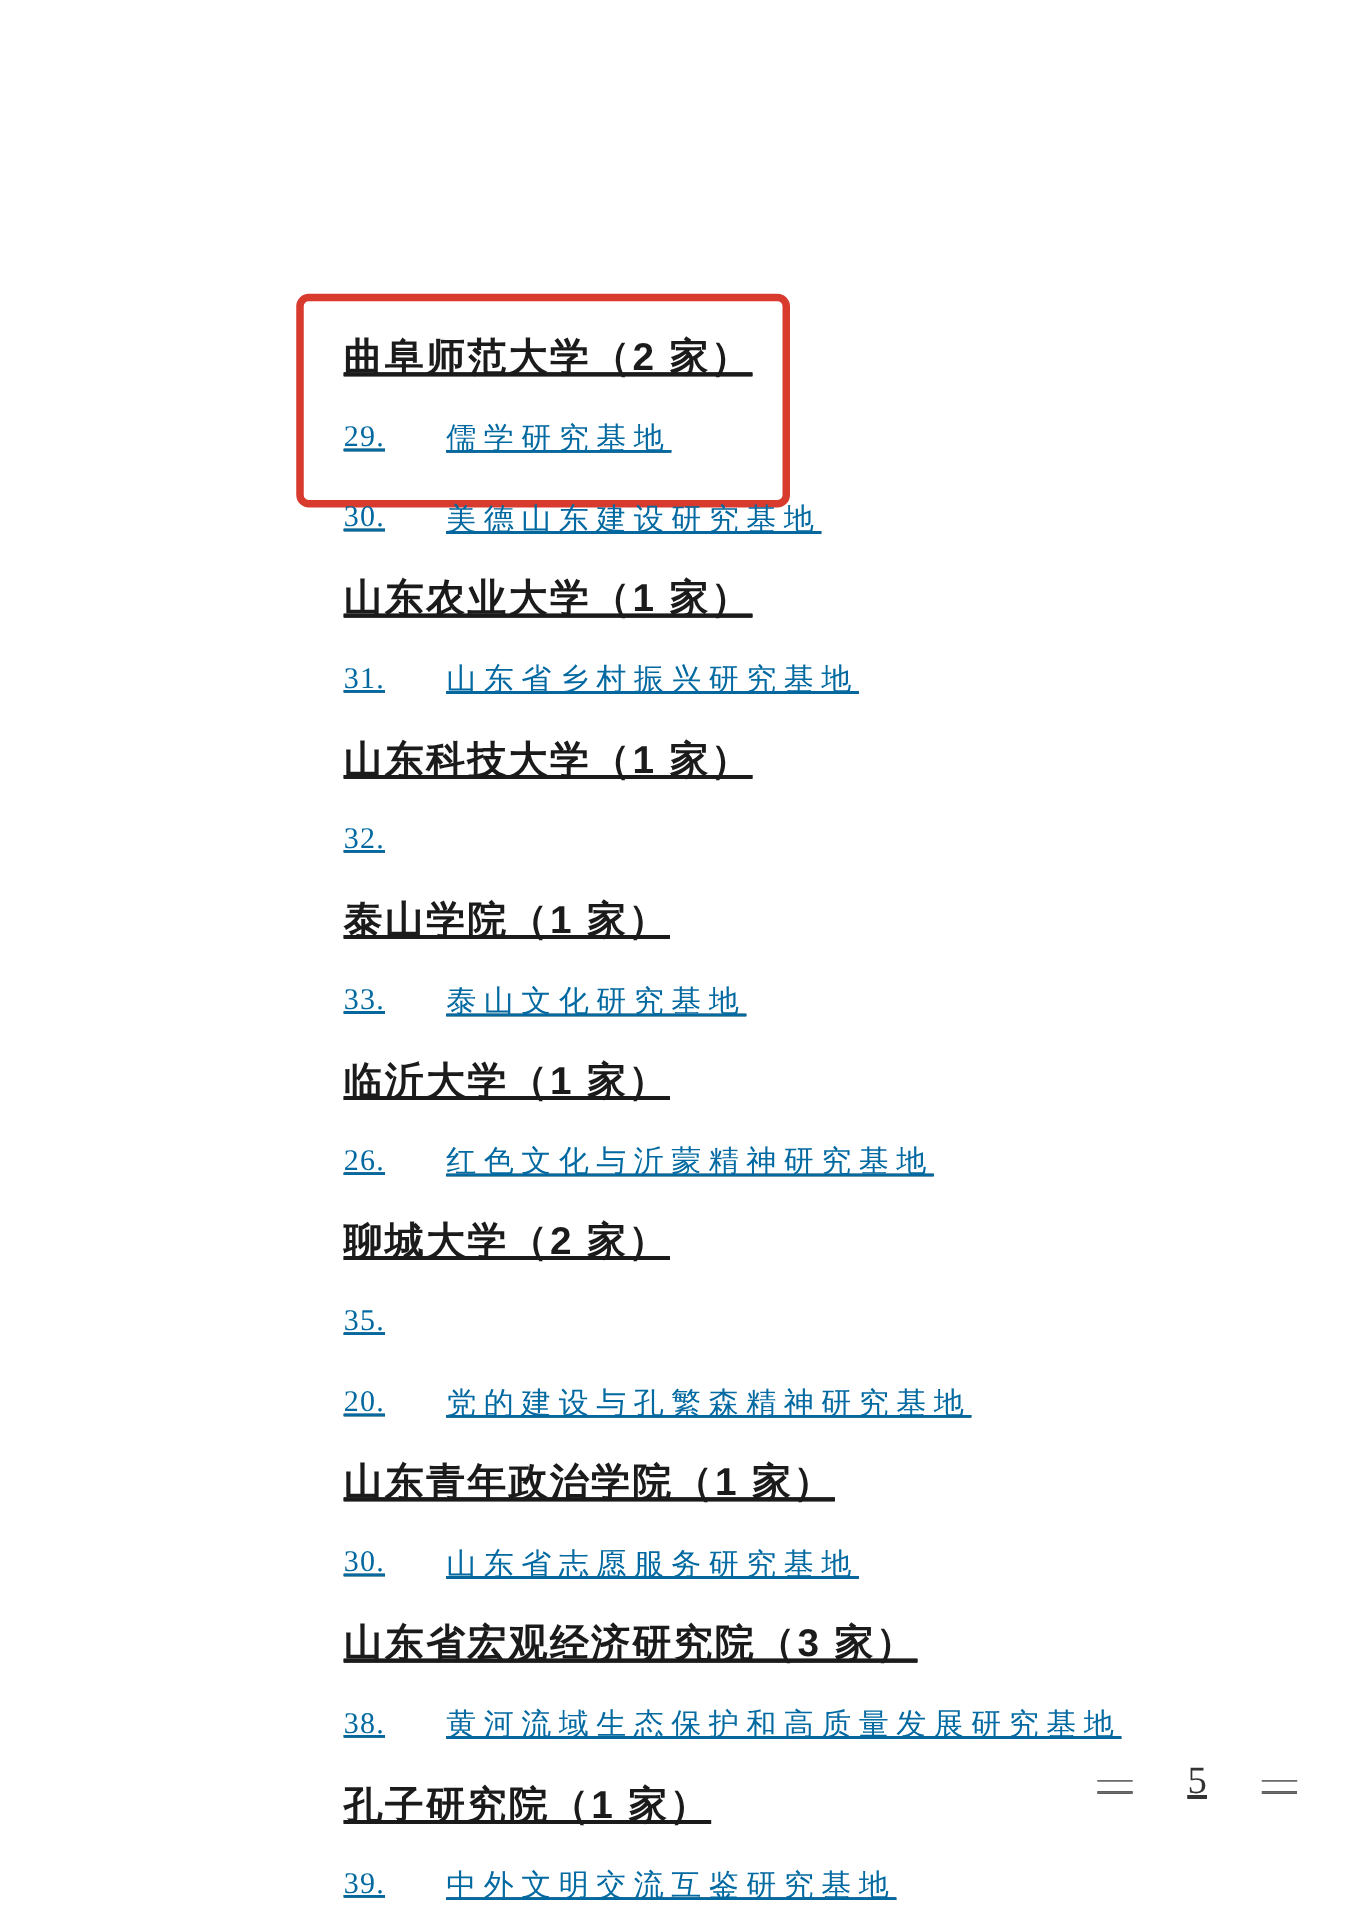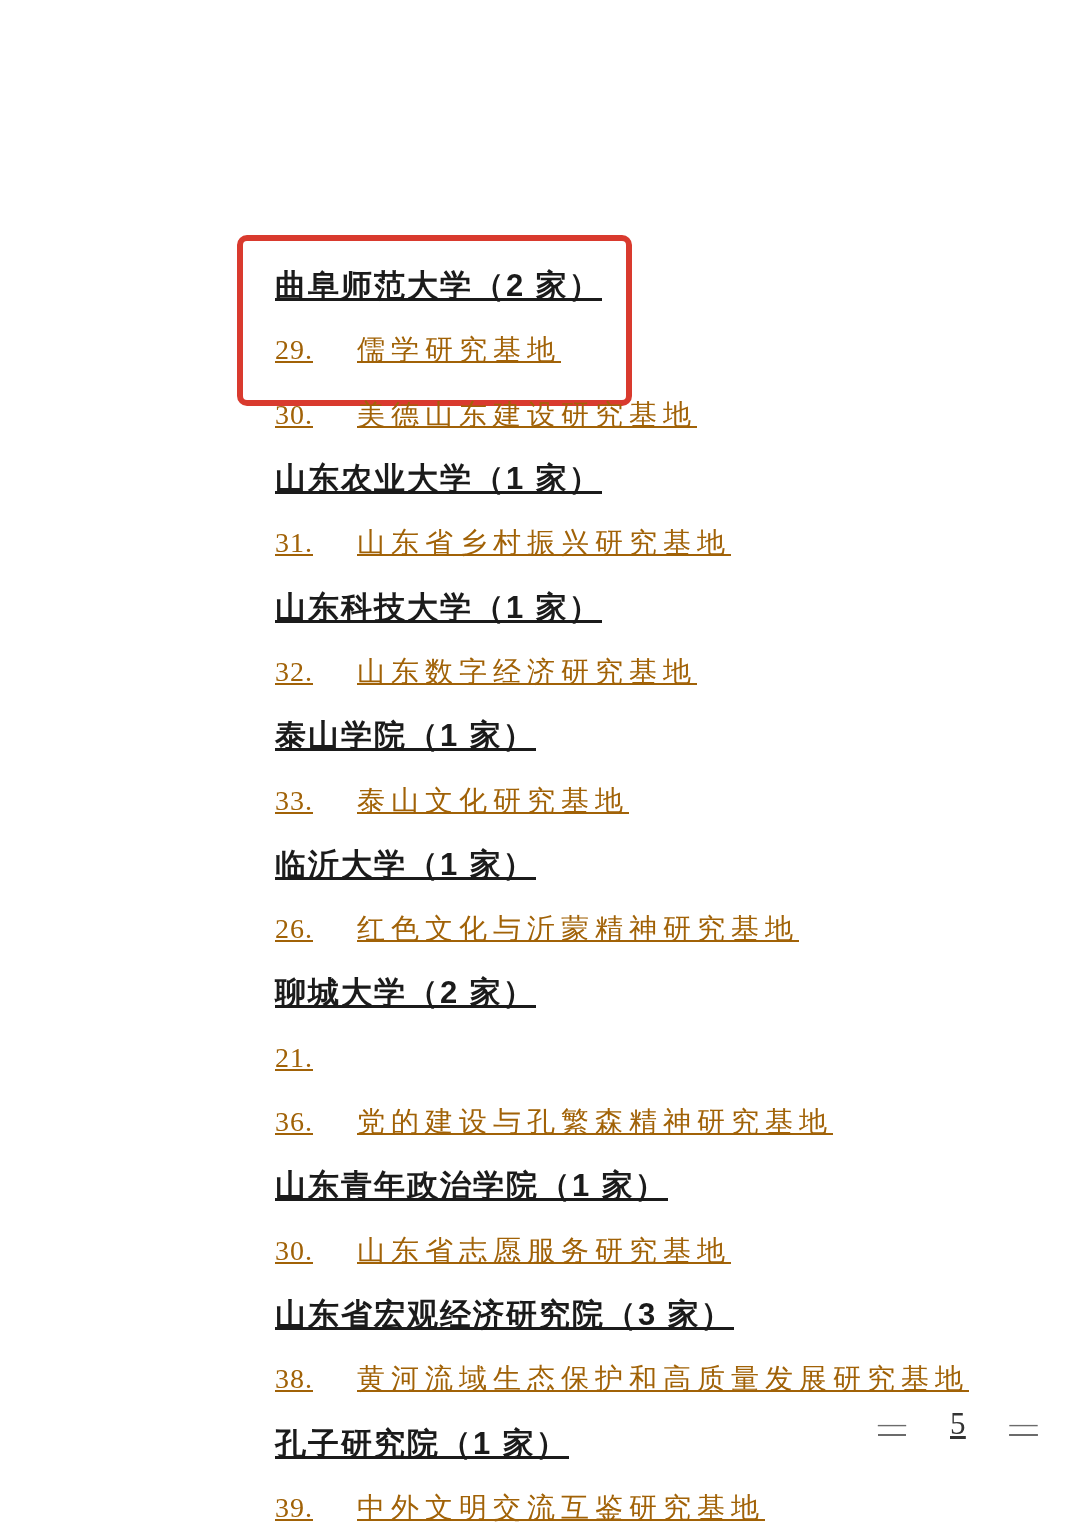--- a/index.html
+++ b/index.html
@@ -34,22 +34,22 @@
   }
   .doc-line.heading {
     font-family: "Liberation Sans", sans-serif;
     font-weight: 700;
     font-size: 31px;
     letter-spacing: 2px;
     color: #1b1b1b;
   }
   .doc-line.item {
     font-family: "Liberation Serif", serif;
-    font-size: 28px;
-    color: #a16207;
+    font-size: 24px;
+    color: #0369a1;
   }
   .doc-line.item .item-number {
     display: inline-block;
     min-width: 58px;
     letter-spacing: 1px;
   }
   .doc-line.item .item-text {
     letter-spacing: 6px;
   }
   .page-footer {
@@ -96,44 +96,43 @@
       </div>
       <div class="doc-line item">
         <span class="item-number">31.</span>
         <span class="item-text">山东省乡村振兴研究基地</span>
       </div>
       <div class="doc-line heading">
         <span>山东科技大学（1 家）</span>
       </div>
       <div class="doc-line item">
         <span class="item-number">32.</span>
-        <span class="item-text">山东数字经济研究基地</span>
       </div>
       <div class="doc-line heading">
         <span>泰山学院（1 家）</span>
       </div>
       <div class="doc-line item">
         <span class="item-number">33.</span>
         <span class="item-text">泰山文化研究基地</span>
       </div>
       <div class="doc-line heading">
         <span>临沂大学（1 家）</span>
       </div>
       <div class="doc-line item">
         <span class="item-number">26.</span>
         <span class="item-text">红色文化与沂蒙精神研究基地</span>
       </div>
       <div class="doc-line heading">
         <span>聊城大学（2 家）</span>
       </div>
       <div class="doc-line item">
-        <span class="item-number">21.</span>
+        <span class="item-number">35.</span>
       </div>
       <div class="doc-line item">
-        <span class="item-number">36.</span>
+        <span class="item-number">20.</span>
         <span class="item-text">党的建设与孔繁森精神研究基地</span>
       </div>
       <div class="doc-line heading">
         <span>山东青年政治学院（1 家）</span>
       </div>
       <div class="doc-line item">
         <span class="item-number">30.</span>
         <span class="item-text">山东省志愿服务研究基地</span>
       </div>
       <div class="doc-line heading">

